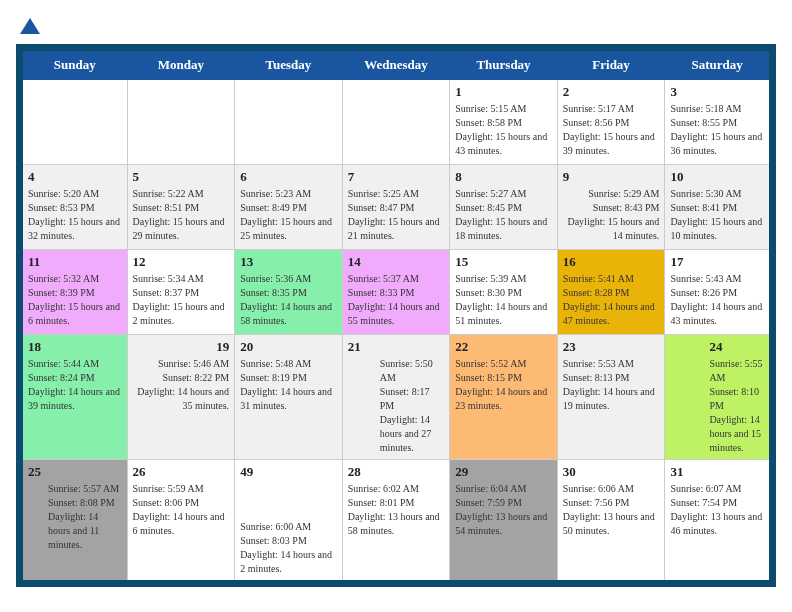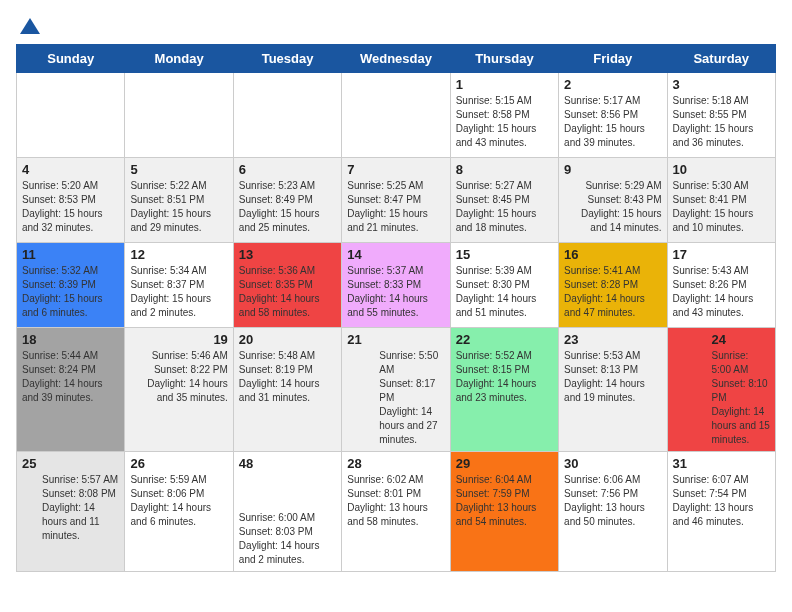--- a/index.html
+++ b/index.html
@@ -43,21 +43,22 @@
       color: #222;
     }
     .location {
       font-size: 15px;
       color: #444;
       font-weight: normal;
     }
     .calendar {
       width: 100%;
       border-collapse: collapse;
-      border: 1px solid #0c4a6e;
+      border: 7px solid #0c4a6e;
+      font-family: Liberation Serif, serif;
     }
     .calendar th {
       background-color: #1a56a0;
       color: #fff;
       font-size: 13px;
       font-weight: bold;
       text-align: center;
       padding: 6px 4px;
       border: 1px solid #1a56a0;
     }
@@ -192,33 +193,33 @@
 Daylight: 15 hours and 14 minutes.</div>
         </td>
         <td style="background: rgb(240, 240, 240);">
           <div class="day-number">10</div>
           <div class="day-info" style="white-space: pre-line;">Sunrise: 5:30 AM
 Sunset: 8:41 PM
 Daylight: 15 hours and 10 minutes.</div>
         </td>
       </tr>
       <tr>
-        <td style="background: #3b82f6;">
+        <td style="background: #f0abfc;">
           <div class="day-number">11</div>
           <div class="day-info" style="white-space: pre-line;">Sunrise: 5:32 AM
 Sunset: 8:39 PM
 Daylight: 15 hours and 6 minutes.</div>
         </td>
         <td style="background: rgb(255, 255, 255);">
           <div class="day-number">12</div>
           <div class="day-info" style="white-space: pre-line;">Sunrise: 5:34 AM
 Sunset: 8:37 PM
 Daylight: 15 hours and 2 minutes.</div>
         </td>
-        <td style="background: #ef4444;">
+        <td style="background: #86efac;">
           <div class="day-number">13</div>
           <div class="day-info" style="white-space: pre-line;">Sunrise: 5:36 AM
 Sunset: 8:35 PM
 Daylight: 14 hours and 58 minutes.</div>
         </td>
         <td style="background: #f0abfc;">
           <div class="day-number">14</div>
           <div class="day-info" style="white-space: pre-line;">Sunrise: 5:37 AM
 Sunset: 8:33 PM
 Daylight: 14 hours and 55 minutes.</div>
@@ -236,21 +237,21 @@
 Daylight: 14 hours and 47 minutes.</div>
         </td>
         <td style="background: rgb(255, 255, 255);">
           <div class="day-number">17</div>
           <div class="day-info" style="white-space: pre-line;">Sunrise: 5:43 AM
 Sunset: 8:26 PM
 Daylight: 14 hours and 43 minutes.</div>
         </td>
       </tr>
       <tr>
-        <td style="background: #a3a3a3;">
+        <td style="background: #86efac;">
           <div class="day-number">18</div>
           <div class="day-info" style="white-space: pre-line;">Sunrise: 5:44 AM
 Sunset: 8:24 PM
 Daylight: 14 hours and 39 minutes.</div>
         </td>
         <td style="background: rgb(240, 240, 240); text-align: right;">
           <div class="day-number">19</div>
           <div class="day-info" style="white-space: pre-line;">Sunrise: 5:46 AM
 Sunset: 8:22 PM
 Daylight: 14 hours and 35 minutes.</div>
@@ -260,65 +261,65 @@
           <div class="day-info" style="white-space: pre-line;">Sunrise: 5:48 AM
 Sunset: 8:19 PM
 Daylight: 14 hours and 31 minutes.</div>
         </td>
         <td style="background: rgb(240, 240, 240);">
           <div class="day-number">21</div>
           <div class="day-info" style="white-space: pre-line; margin-left: 32px;">Sunrise: 5:50 AM
 Sunset: 8:17 PM
 Daylight: 14 hours and 27 minutes.</div>
         </td>
-        <td style="background: #86efac;">
+        <td style="background: #fdba74;">
           <div class="day-number">22</div>
           <div class="day-info" style="white-space: pre-line;">Sunrise: 5:52 AM
 Sunset: 8:15 PM
 Daylight: 14 hours and 23 minutes.</div>
         </td>
         <td style="background: rgb(240, 240, 240);">
           <div class="day-number">23</div>
           <div class="day-info" style="white-space: pre-line;">Sunrise: 5:53 AM
 Sunset: 8:13 PM
 Daylight: 14 hours and 19 minutes.</div>
         </td>
-        <td style="background: #ef4444; padding-left: 44px;">
+        <td style="background: #bef264; padding-left: 44px;">
           <div class="day-number">24</div>
-          <div class="day-info" style="white-space: pre-line;">Sunrise: 5:00 AM
+          <div class="day-info" style="white-space: pre-line;">Sunrise: 5:55 AM
 Sunset: 8:10 PM
 Daylight: 14 hours and 15 minutes.</div>
         </td>
       </tr>
       <tr>
-        <td style="background: #e5e5e5;">
+        <td style="background: #a3a3a3;">
           <div class="day-number">25</div>
           <div class="day-info" style="white-space: pre-line; margin-left: 20px;">Sunrise: 5:57 AM
 Sunset: 8:08 PM
 Daylight: 14 hours and 11 minutes.</div>
         </td>
         <td style="background: rgb(255, 255, 255);">
           <div class="day-number">26</div>
           <div class="day-info" style="white-space: pre-line;">Sunrise: 5:59 AM
 Sunset: 8:06 PM
 Daylight: 14 hours and 6 minutes.</div>
         </td>
         <td style="background: rgb(255, 255, 255);">
-          <div class="day-number">48</div>
+          <div class="day-number">49</div>
           <div class="day-info" style="white-space: pre-line; margin-top: 40px;">Sunrise: 6:00 AM
 Sunset: 8:03 PM
 Daylight: 14 hours and 2 minutes.</div>
         </td>
         <td style="background: rgb(255, 255, 255);">
           <div class="day-number">28</div>
           <div class="day-info" style="white-space: pre-line;">Sunrise: 6:02 AM
 Sunset: 8:01 PM
 Daylight: 13 hours and 58 minutes.</div>
         </td>
-        <td style="background: #f97316;">
+        <td style="background: #a3a3a3;">
           <div class="day-number">29</div>
           <div class="day-info" style="white-space: pre-line;">Sunrise: 6:04 AM
 Sunset: 7:59 PM
 Daylight: 13 hours and 54 minutes.</div>
         </td>
         <td style="background: rgb(255, 255, 255);">
           <div class="day-number">30</div>
           <div class="day-info" style="white-space: pre-line;">Sunrise: 6:06 AM
 Sunset: 7:56 PM
 Daylight: 13 hours and 50 minutes.</div>

